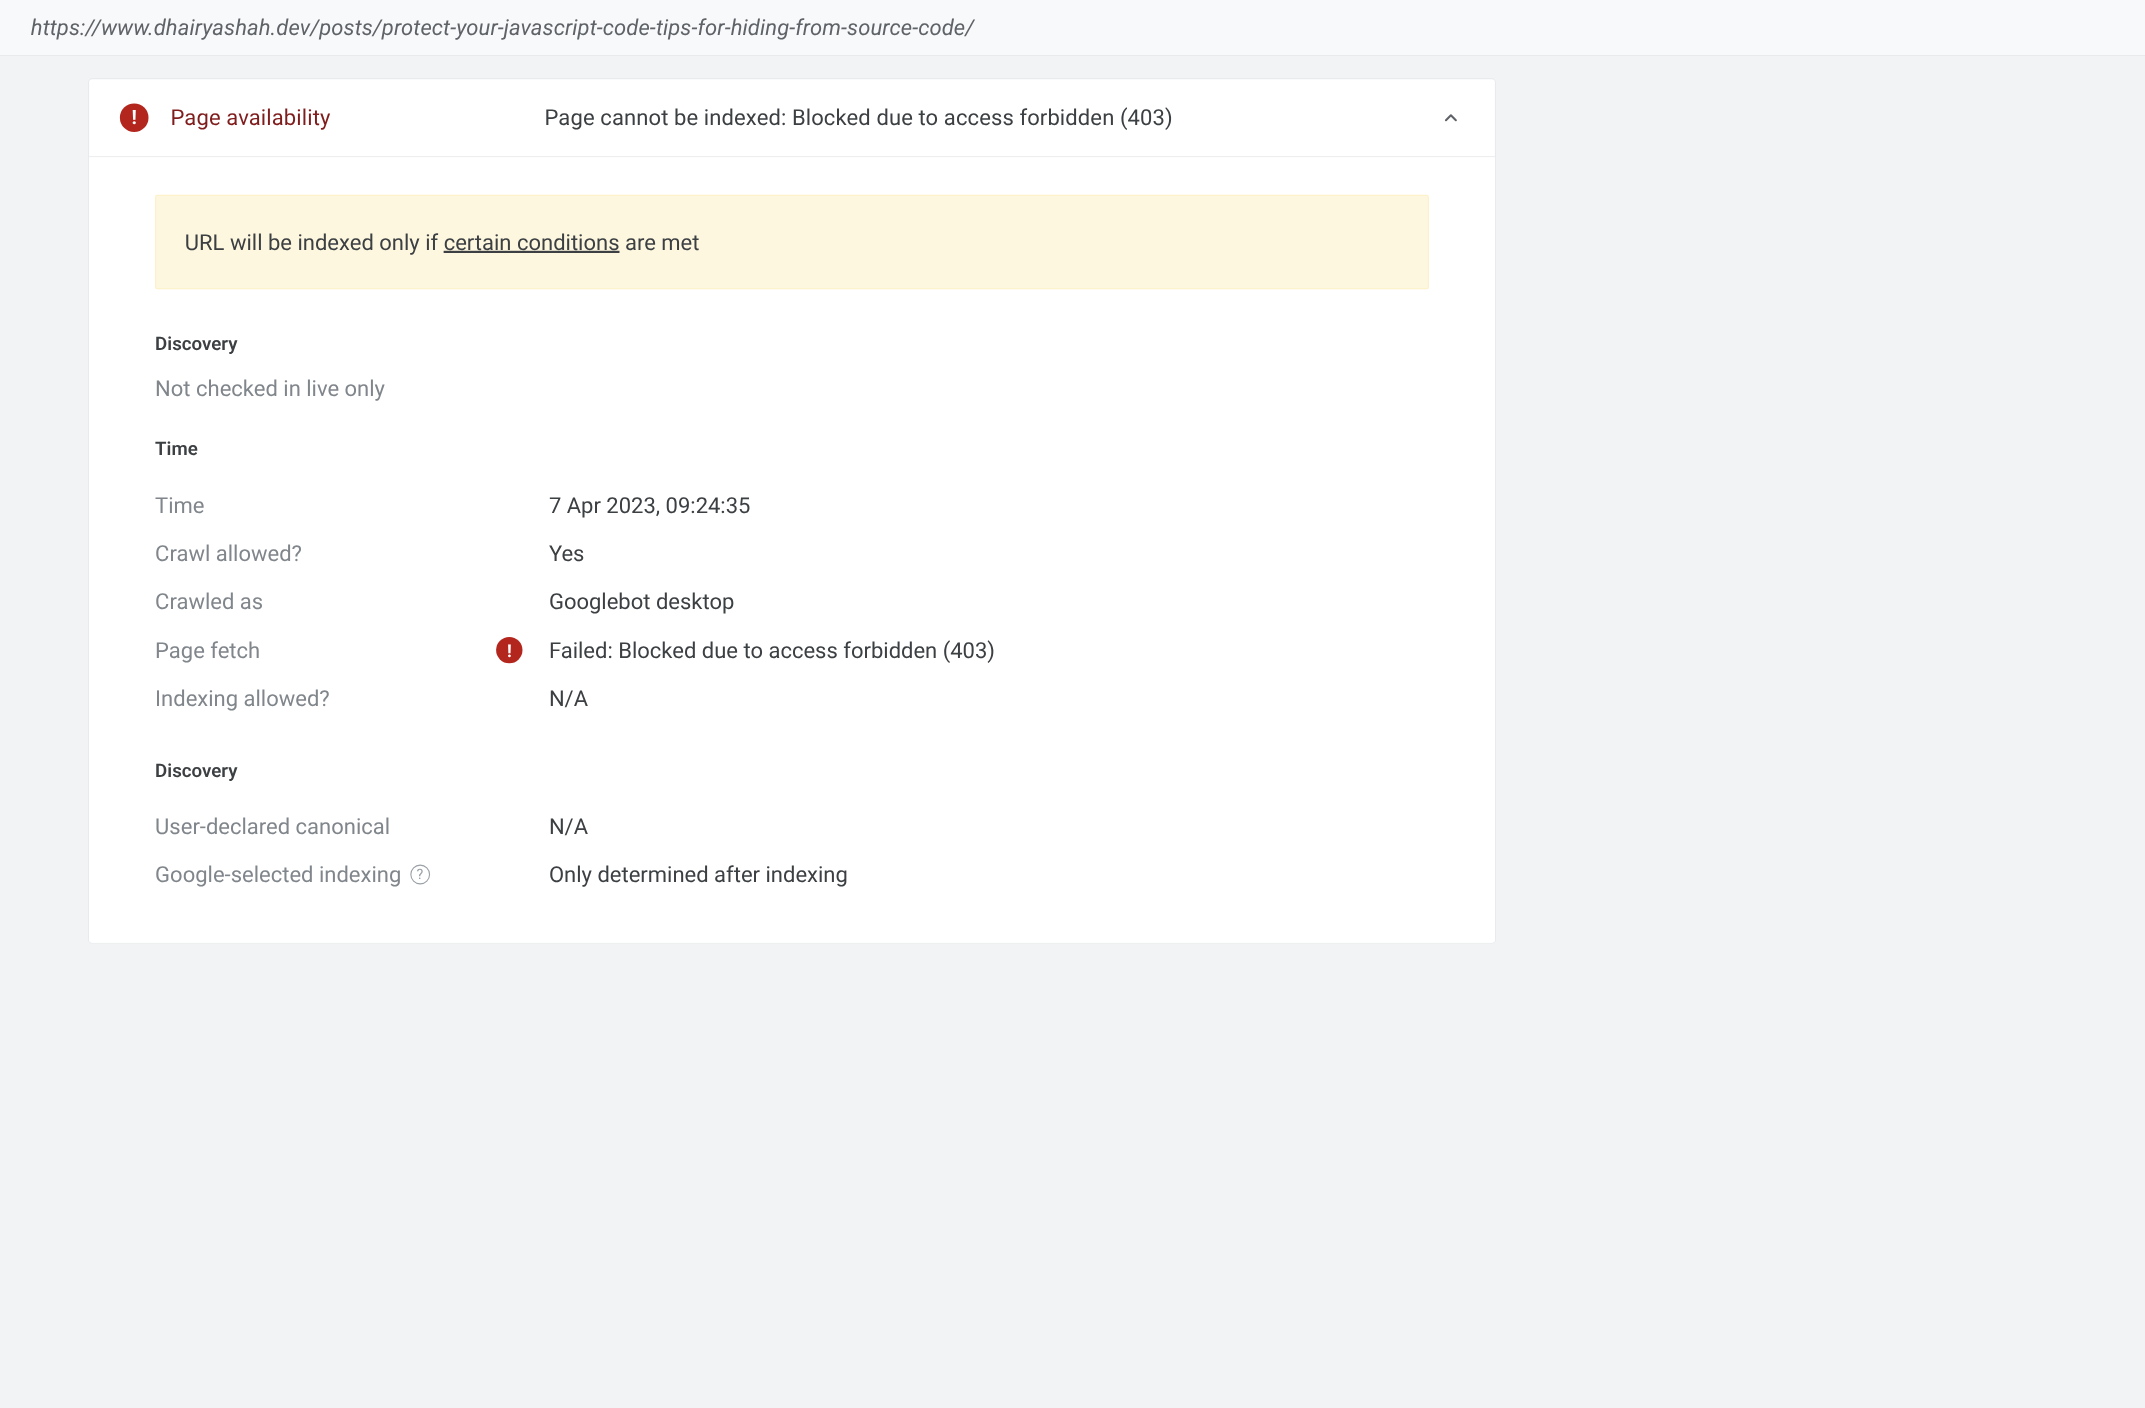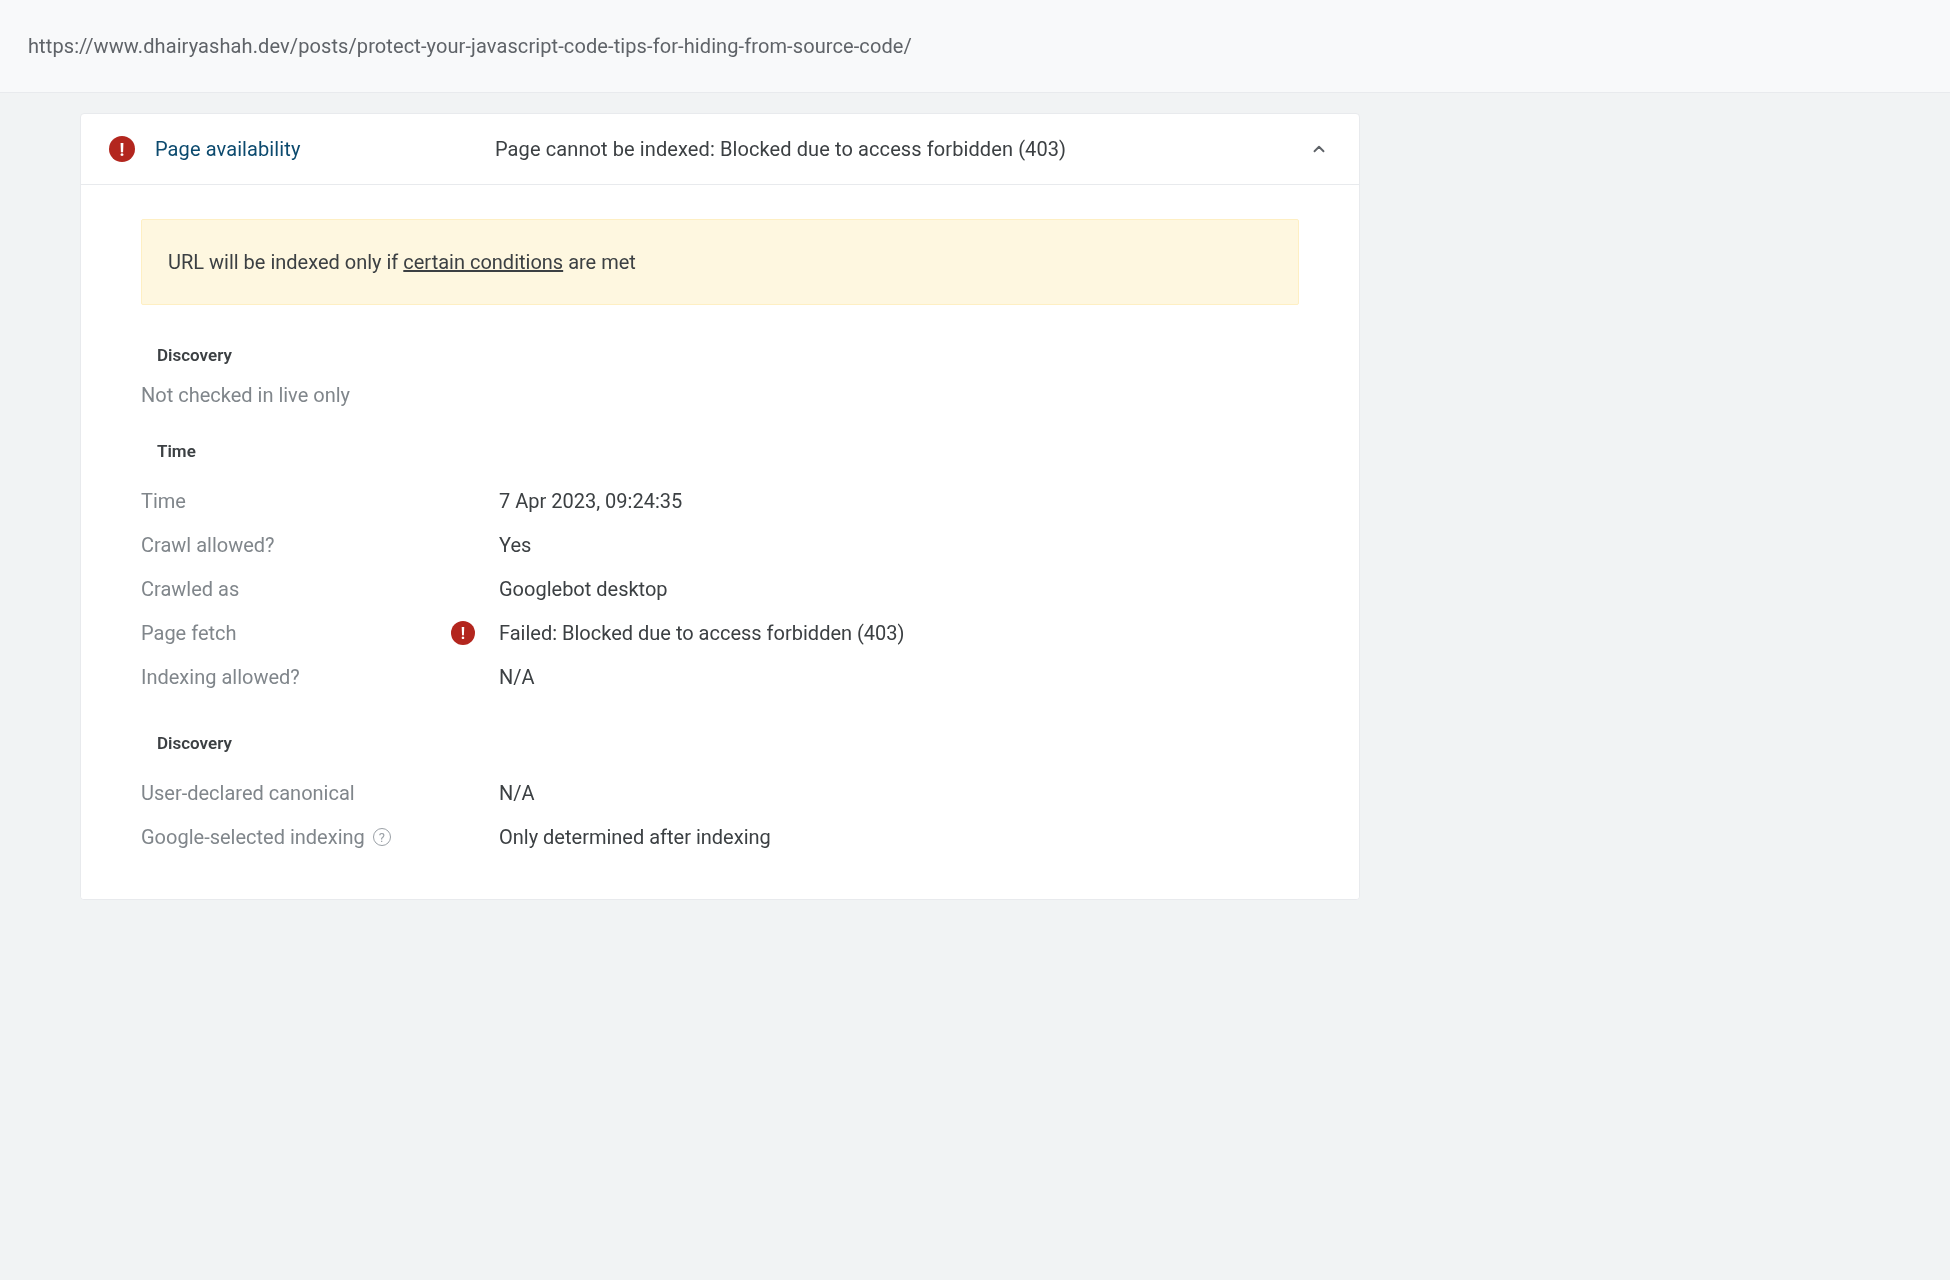--- a/index.html
+++ b/index.html
@@ -6,26 +6,27 @@
       margin: 0;
       padding: 0;
       box-sizing: border-box;
     }
     body {
       font-family: Roboto, Arial, sans-serif;
       background: #f1f3f4;
       color: #3c4043;
     }
     .url-bar {
-      padding: 34px 28px;
+      padding: 13px 28px;
       font-size: 20px;
       color: #5f6368;
       letter-spacing: 0.1px;
       background: #f8f9fa;
       border-bottom: 1px solid #e8eaed;
+      font-style: italic;
     }
     .card {
       background: #fff;
       margin: 0 auto;
       margin-top: 20px;
       max-width: 1280px;
       width: calc(100% - 160px);
       margin-left: 80px;
       border: 1px solid #e8eaed;
       border-radius: 4px;
@@ -52,21 +53,21 @@
       flex-shrink: 0;
     }
     .error-icon-sm {
       width: 24px;
       height: 24px;
       font-size: 16px;
     }
     .section-title {
       margin-left: 20px;
       font-size: 20px;
-      color: #0c4a6e;
+      color: #7f1d1d;
       letter-spacing: 0.1px;
       flex: 0 0 340px;
     }
     .section-summary {
       font-size: 20px;
       color: #3c4043;
       letter-spacing: 0.1px;
       flex: 1;
     }
     .chevron {
@@ -98,21 +99,20 @@
     .notice-box .link {
       text-decoration: underline;
       cursor: pointer;
     }
     .group-heading {
       font-size: 17px;
       font-weight: 600;
       color: #3c4043;
       margin-top: 34px;
       margin-bottom: 18px;
-      margin-left: 16px;
     }
     .muted-line {
       font-size: 20px;
       color: #80868b;
       margin-bottom: 8px;
     }
     .kv-row {
       display: flex;
       align-items: center;
       padding: 10px 0;

